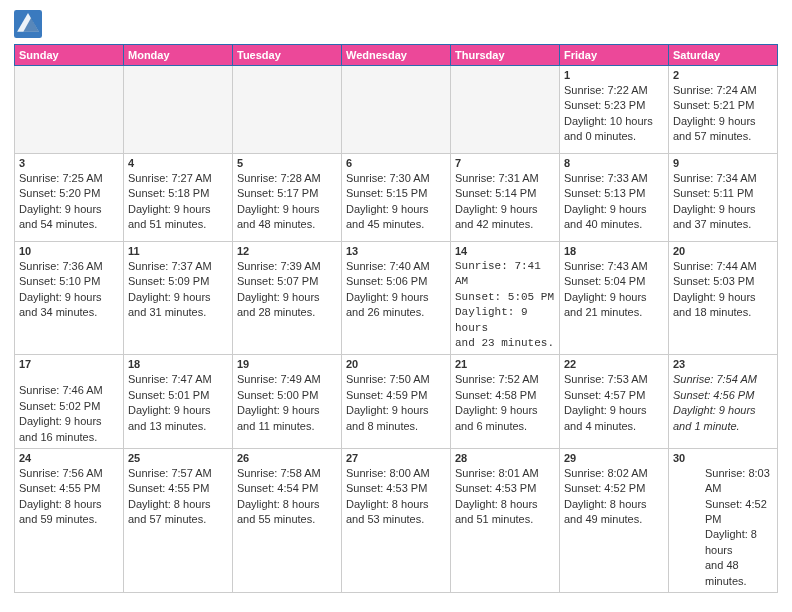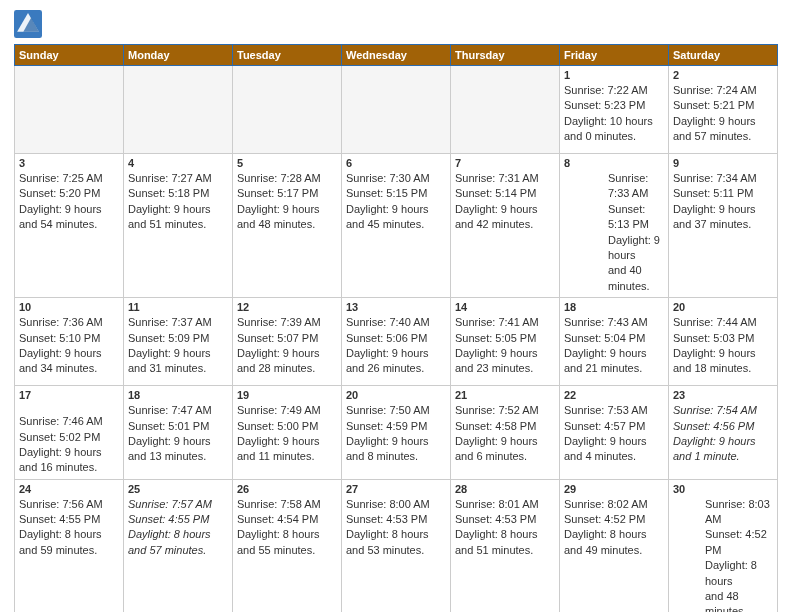--- a/index.html
+++ b/index.html
@@ -50,21 +50,21 @@
     .location {
       font-size: 13px;
       color: #555;
     }
     .calendar {
       width: 100%;
       border-collapse: collapse;
       table-layout: fixed;
     }
     .calendar th {
-      background: #a16207;
+      background: #ec4899;
       color: #fff;
       font-size: 11px;
       font-weight: bold;
       padding: 4px 4px;
       text-align: left;
       border: 1px solid #2a6aaf;
     }
     .calendar td {
       border: 1px solid #ccc;
       vertical-align: top;
@@ -176,21 +176,21 @@
           </td>
           <td>
             <span class="day-num">7</span>
             <div class="day-info" style="white-space: pre-line;">Sunrise: 7:31 AM
 Sunset: 5:14 PM
 Daylight: 9 hours
 and 42 minutes.</div>
           </td>
           <td>
             <span class="day-num">8</span>
-            <div class="day-info" style="white-space: pre-line; margin-left: 44px;">Sunrise: 7:33 AM
+            <div class="day-info" style="white-space: pre-line;">Sunrise: 7:33 AM
 Sunset: 5:13 PM
 Daylight: 9 hours
 and 40 minutes.</div>
           </td>
           <td>
             <span class="day-num">9</span>
             <div class="day-info" style="white-space: pre-line;">Sunrise: 7:34 AM
 Sunset: 5:11 PM
 Daylight: 9 hours
 and 37 minutes.</div>
@@ -220,21 +220,21 @@
           </td>
           <td>
             <span class="day-num">13</span>
             <div class="day-info" style="white-space: pre-line;">Sunrise: 7:40 AM
 Sunset: 5:06 PM
 Daylight: 9 hours
 and 26 minutes.</div>
           </td>
           <td>
             <span class="day-num">14</span>
-            <div class="day-info" style="white-space: pre-line;">Sunrise: 7:41 AM
+            <div class="day-info" style="white-space: pre-line; font-family: Liberation Mono, monospace;">Sunrise: 7:41 AM
 Sunset: 5:05 PM
 Daylight: 9 hours
 and 23 minutes.</div>
           </td>
           <td>
             <span class="day-num">18</span>
             <div class="day-info" style="white-space: pre-line;">Sunrise: 7:43 AM
 Sunset: 5:04 PM
 Daylight: 9 hours
 and 21 minutes.</div>
@@ -301,21 +301,21 @@
         <tr>
           <td>
             <span class="day-num">24</span>
             <div class="day-info" style="white-space: pre-line;">Sunrise: 7:56 AM
 Sunset: 4:55 PM
 Daylight: 8 hours
 and 59 minutes.</div>
           </td>
           <td>
             <span class="day-num">25</span>
-            <div class="day-info" style="white-space: pre-line; font-style: italic;">Sunrise: 7:57 AM
+            <div class="day-info" style="white-space: pre-line;">Sunrise: 7:57 AM
 Sunset: 4:55 PM
 Daylight: 8 hours
 and 57 minutes.</div>
           </td>
           <td>
             <span class="day-num">26</span>
             <div class="day-info" style="white-space: pre-line;">Sunrise: 7:58 AM
 Sunset: 4:54 PM
 Daylight: 8 hours
 and 55 minutes.</div>

